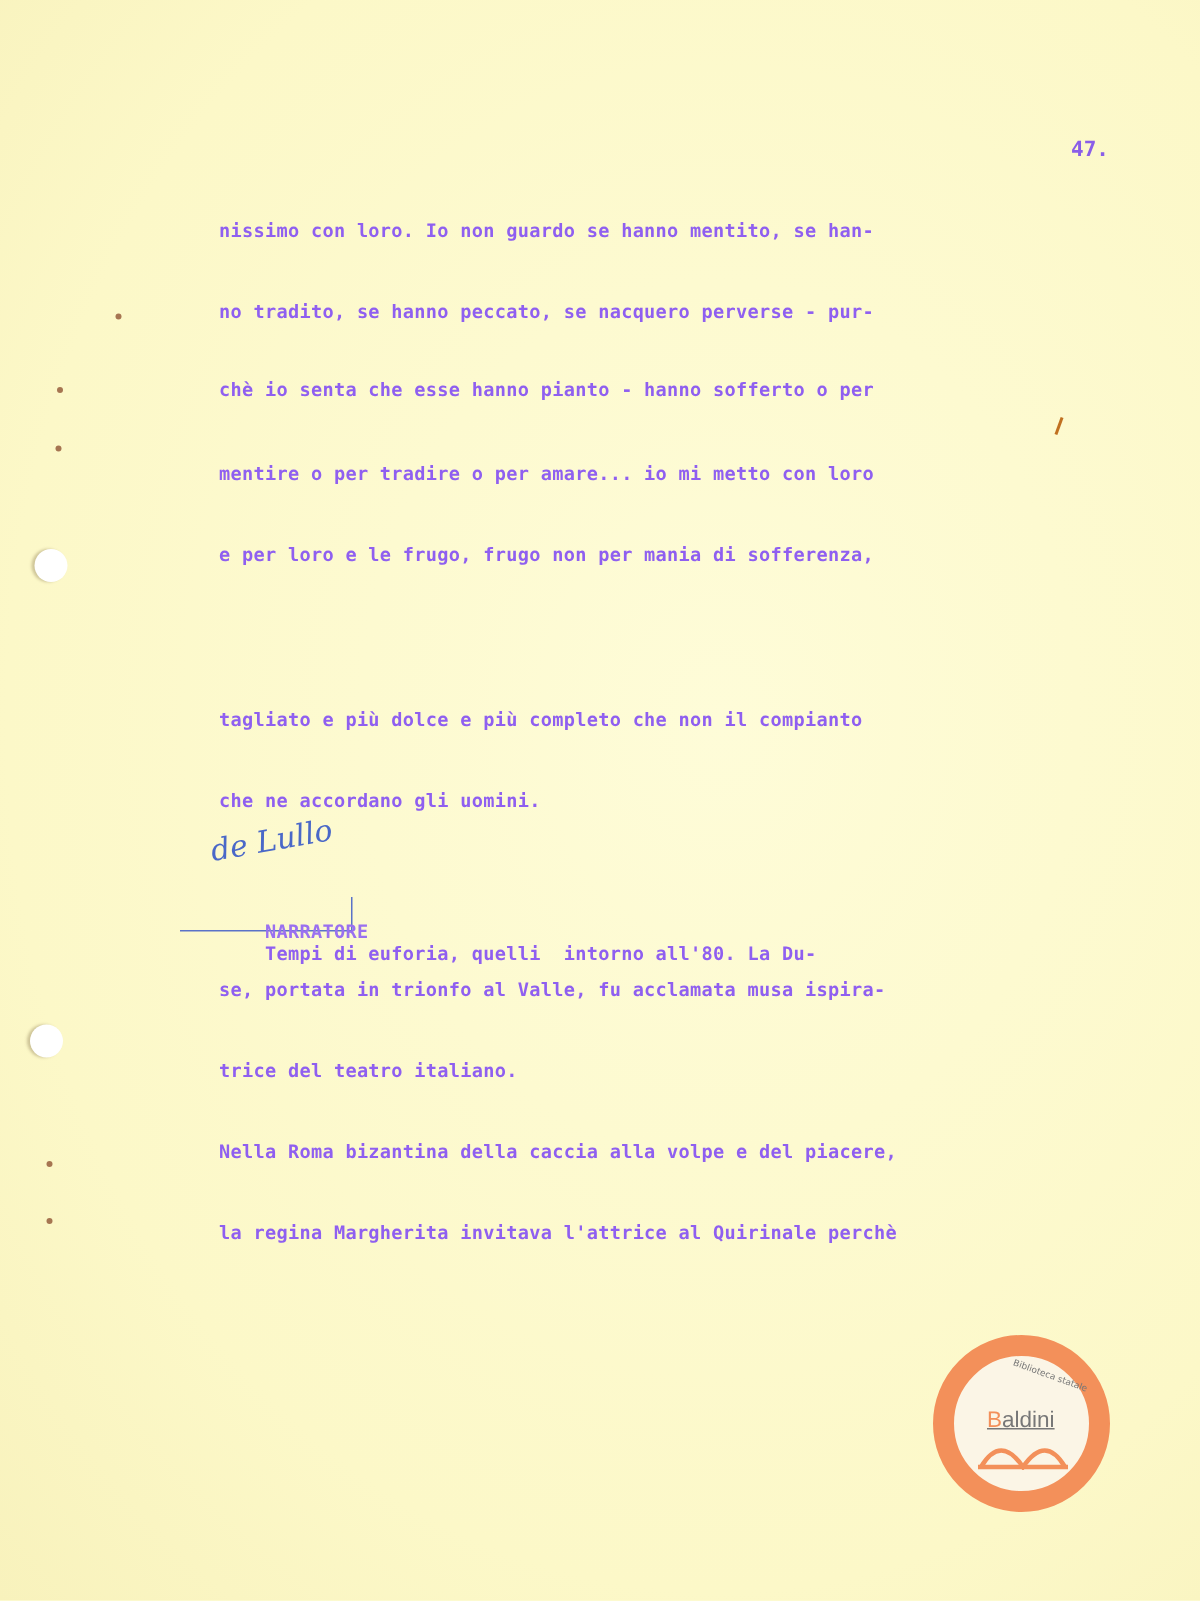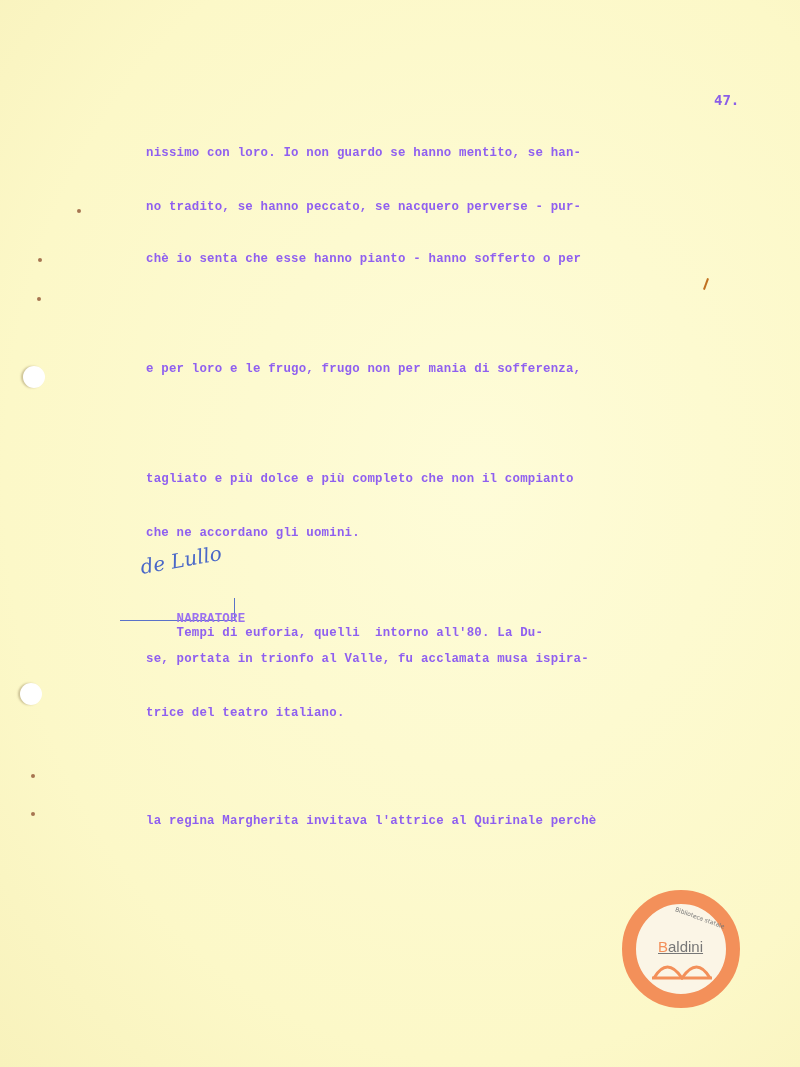--- a/index.html
+++ b/index.html
@@ -13,21 +13,21 @@
     position: absolute; left: 0; top: 0; width: 800px; height: 1067px;
     background: radial-gradient(ellipse at 60% 45%, #fefcd8 0%, #fcf8c8 70%, #f8f2bc 100%);
   }
   .page-number {
     position: absolute; left: 714px; top: 92px;
     color: #8a5ee8; font-size: 14px; font-weight: bold;
   }
   .line {
     position: absolute; left: 146px;
     color: #8f5ff0; font-size: 12.4px; font-weight: bold;
-    letter-spacing: 0.2px; white-space: pre; font-family: Liberation Mono, monospace;
+    letter-spacing: 0.2px; white-space: pre;
   }
   .speaker {
     color: #9a70f0;
     margin-top: 40px;
   }
   .hole {
     position: absolute; width: 22px; height: 22px; border-radius: 50%;
     background: #ffffff; box-shadow: -2px 0 2px rgba(120,100,60,0.35);
   }
   .speck { position: absolute; width: 4px; height: 4px; border-radius: 50%; background: #8a4a2a; opacity: 0.75; }
@@ -64,34 +64,36 @@
 </style>
 </head>
 <body>
 
 <div class="page">
   <div class="page-number">47.</div>
 
   <div class="line" style="top:146px">nissimo con loro. Io non guardo se hanno mentito, se han-</div>
   <div class="line" style="top:200px">no tradito, se hanno peccato, se nacquero perverse - pur-</div>
   <div class="line" style="top:252px">chè io senta che esse hanno pianto - hanno sofferto o per</div>
+  <div class="line" style="top:308px">mentire o per tradire o per amare... io mi metto con loro</div>
   <div class="line" style="top:362px">e per loro e le frugo, frugo non per mania di sofferenza,</div>
   <div class="line" style="top:472px">tagliato e più dolce e più completo che non il compianto</div>
   <div class="line" style="top:526px">che ne accordano gli uomini.</div>
 
   <div class="handwriting">de Lullo</div>
   <div class="bracket"></div>
 
   <div class="line" style="top:598px">
     <span class="speaker">NARRATORE</span>
     <span>Tempi di euforia, quelli  intorno all'80. La Du-</span>
   </div>
 
   <div class="line" style="top:652px">se, portata in trionfo al Valle, fu acclamata musa ispira-</div>
   <div class="line" style="top:706px">trice del teatro italiano.</div>
+  <div class="line" style="top:760px">Nella Roma bizantina della caccia alla volpe e del piacere,</div>
   <div class="line" style="top:814px">la regina Margherita invitava l'attrice al Quirinale perchè</div>
 
   <div class="tick"></div>
 
   <div class="hole" style="left:23px; top:366px"></div>
   <div class="hole" style="left:20px; top:683px"></div>
 
   <div class="speck" style="left:77px; top:209px"></div>
   <div class="speck" style="left:38px; top:258px"></div>
   <div class="speck" style="left:37px; top:297px"></div>

